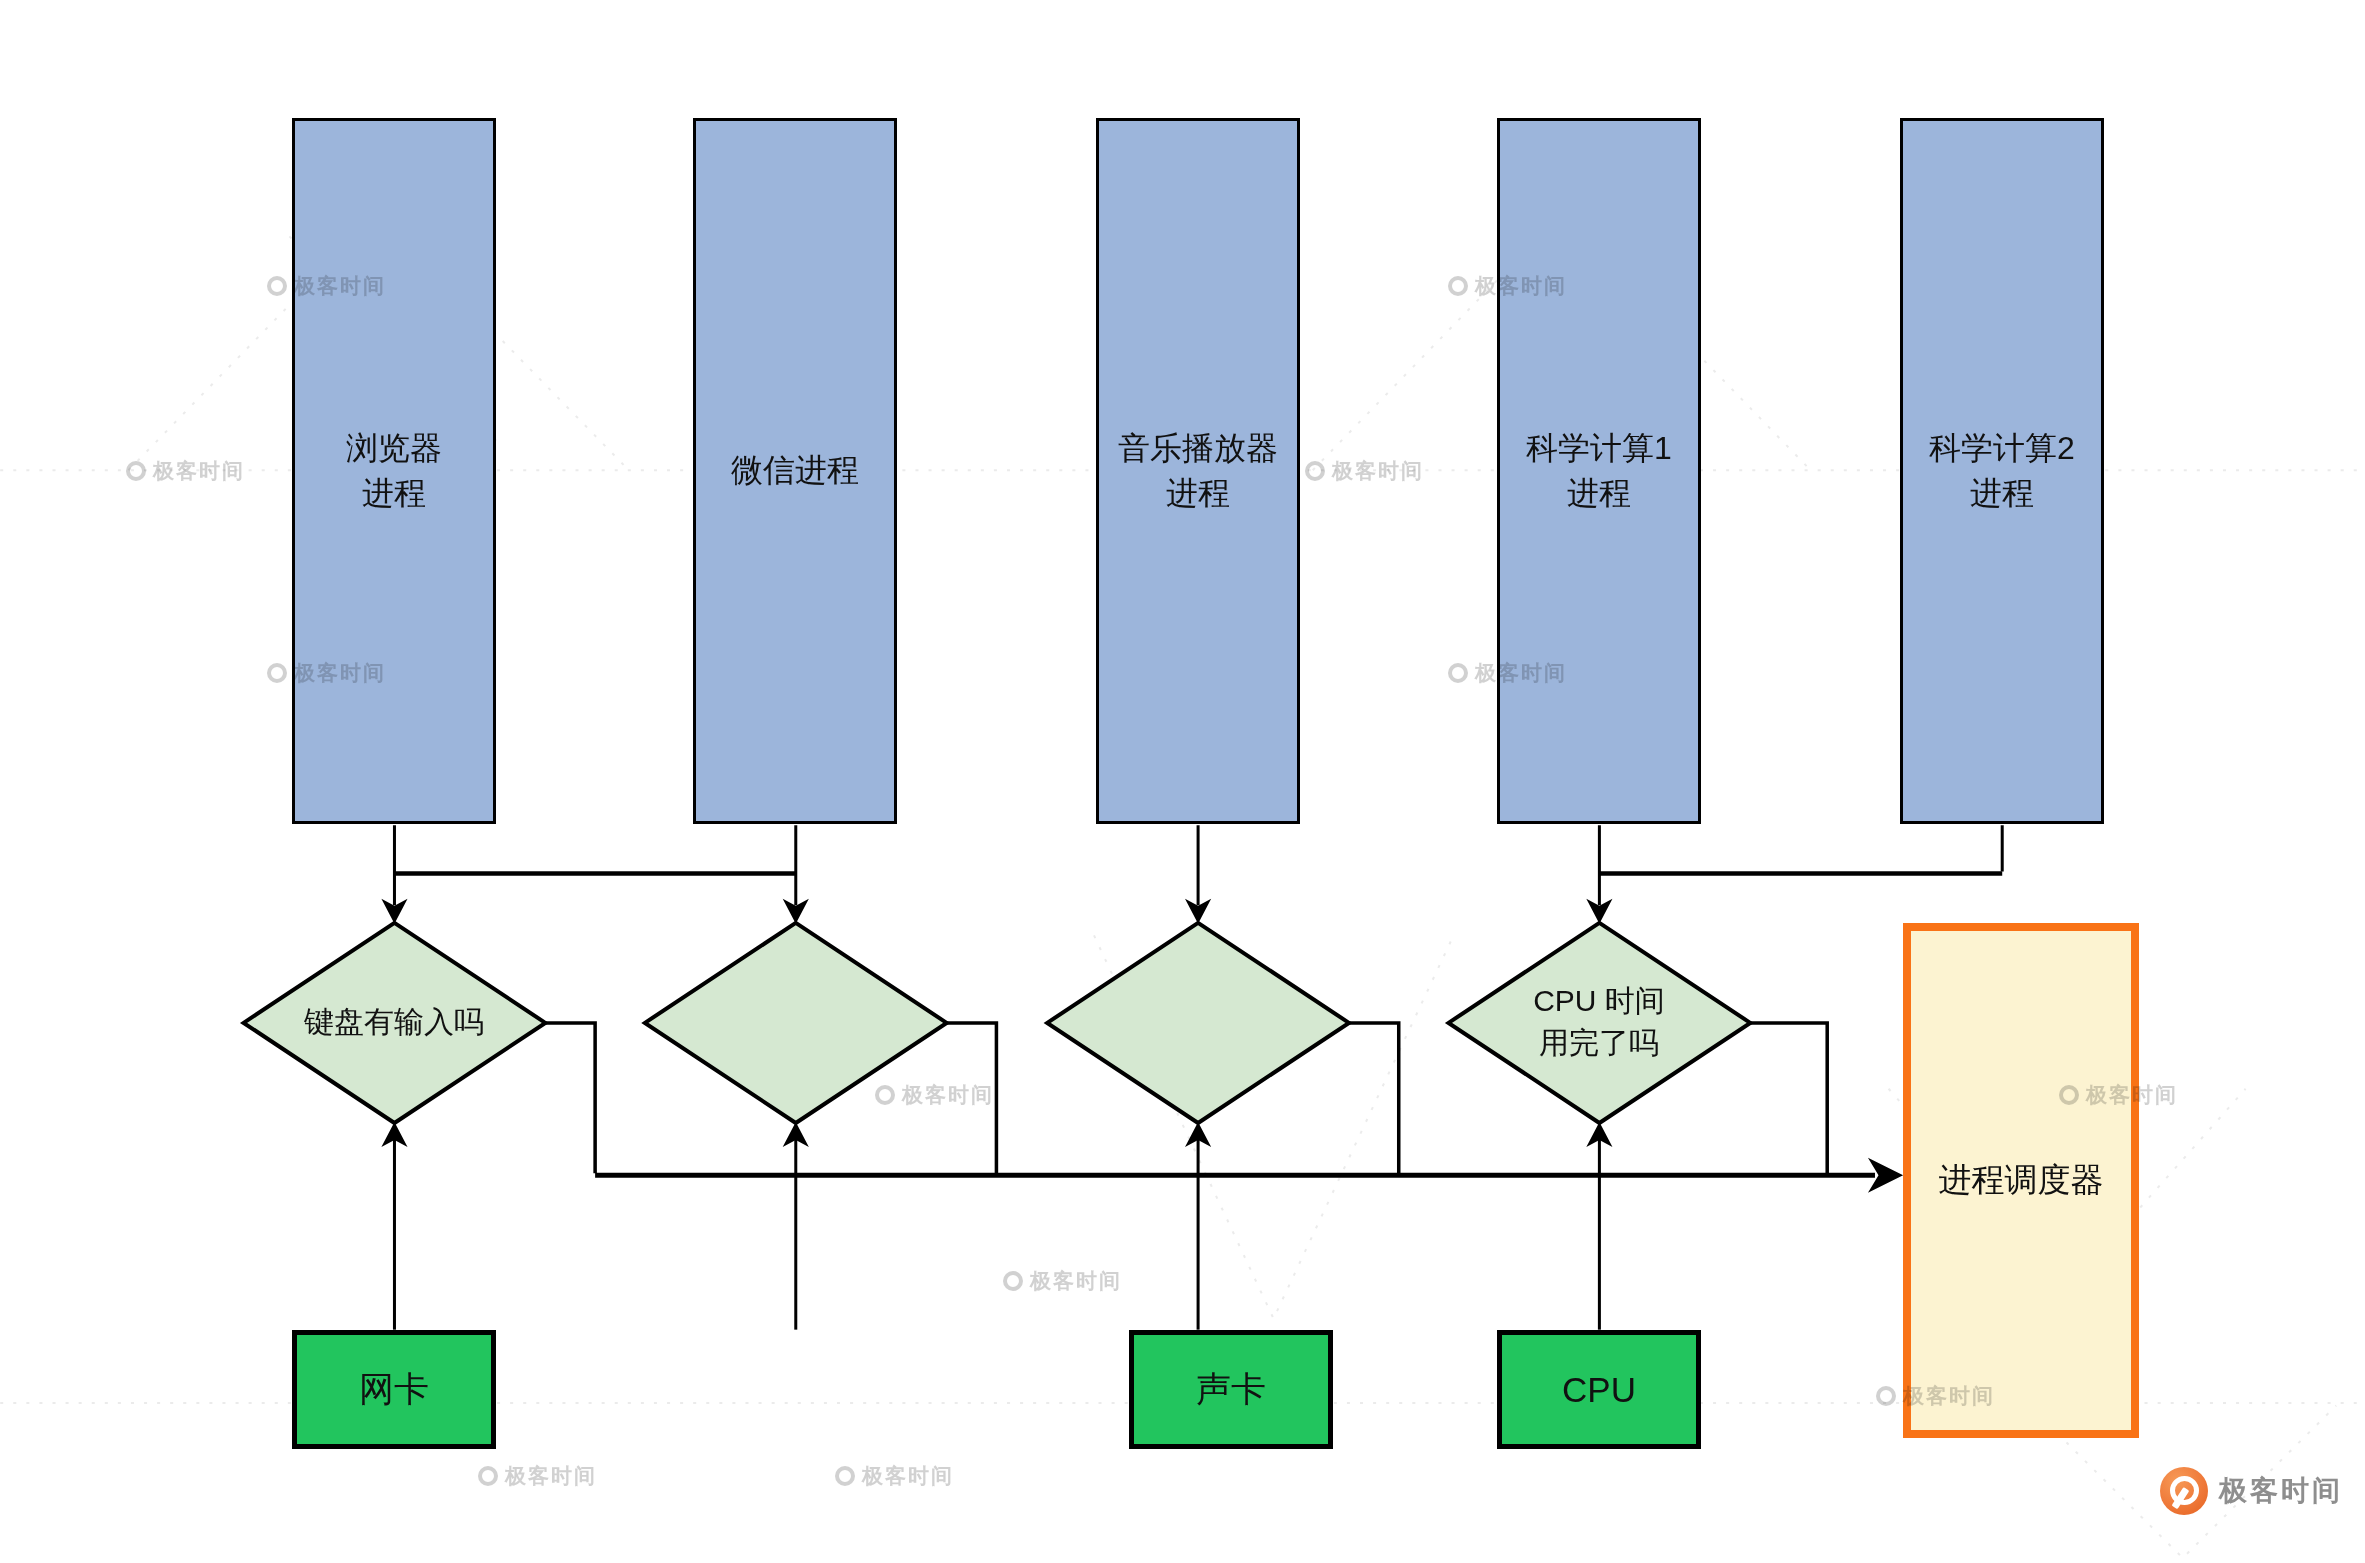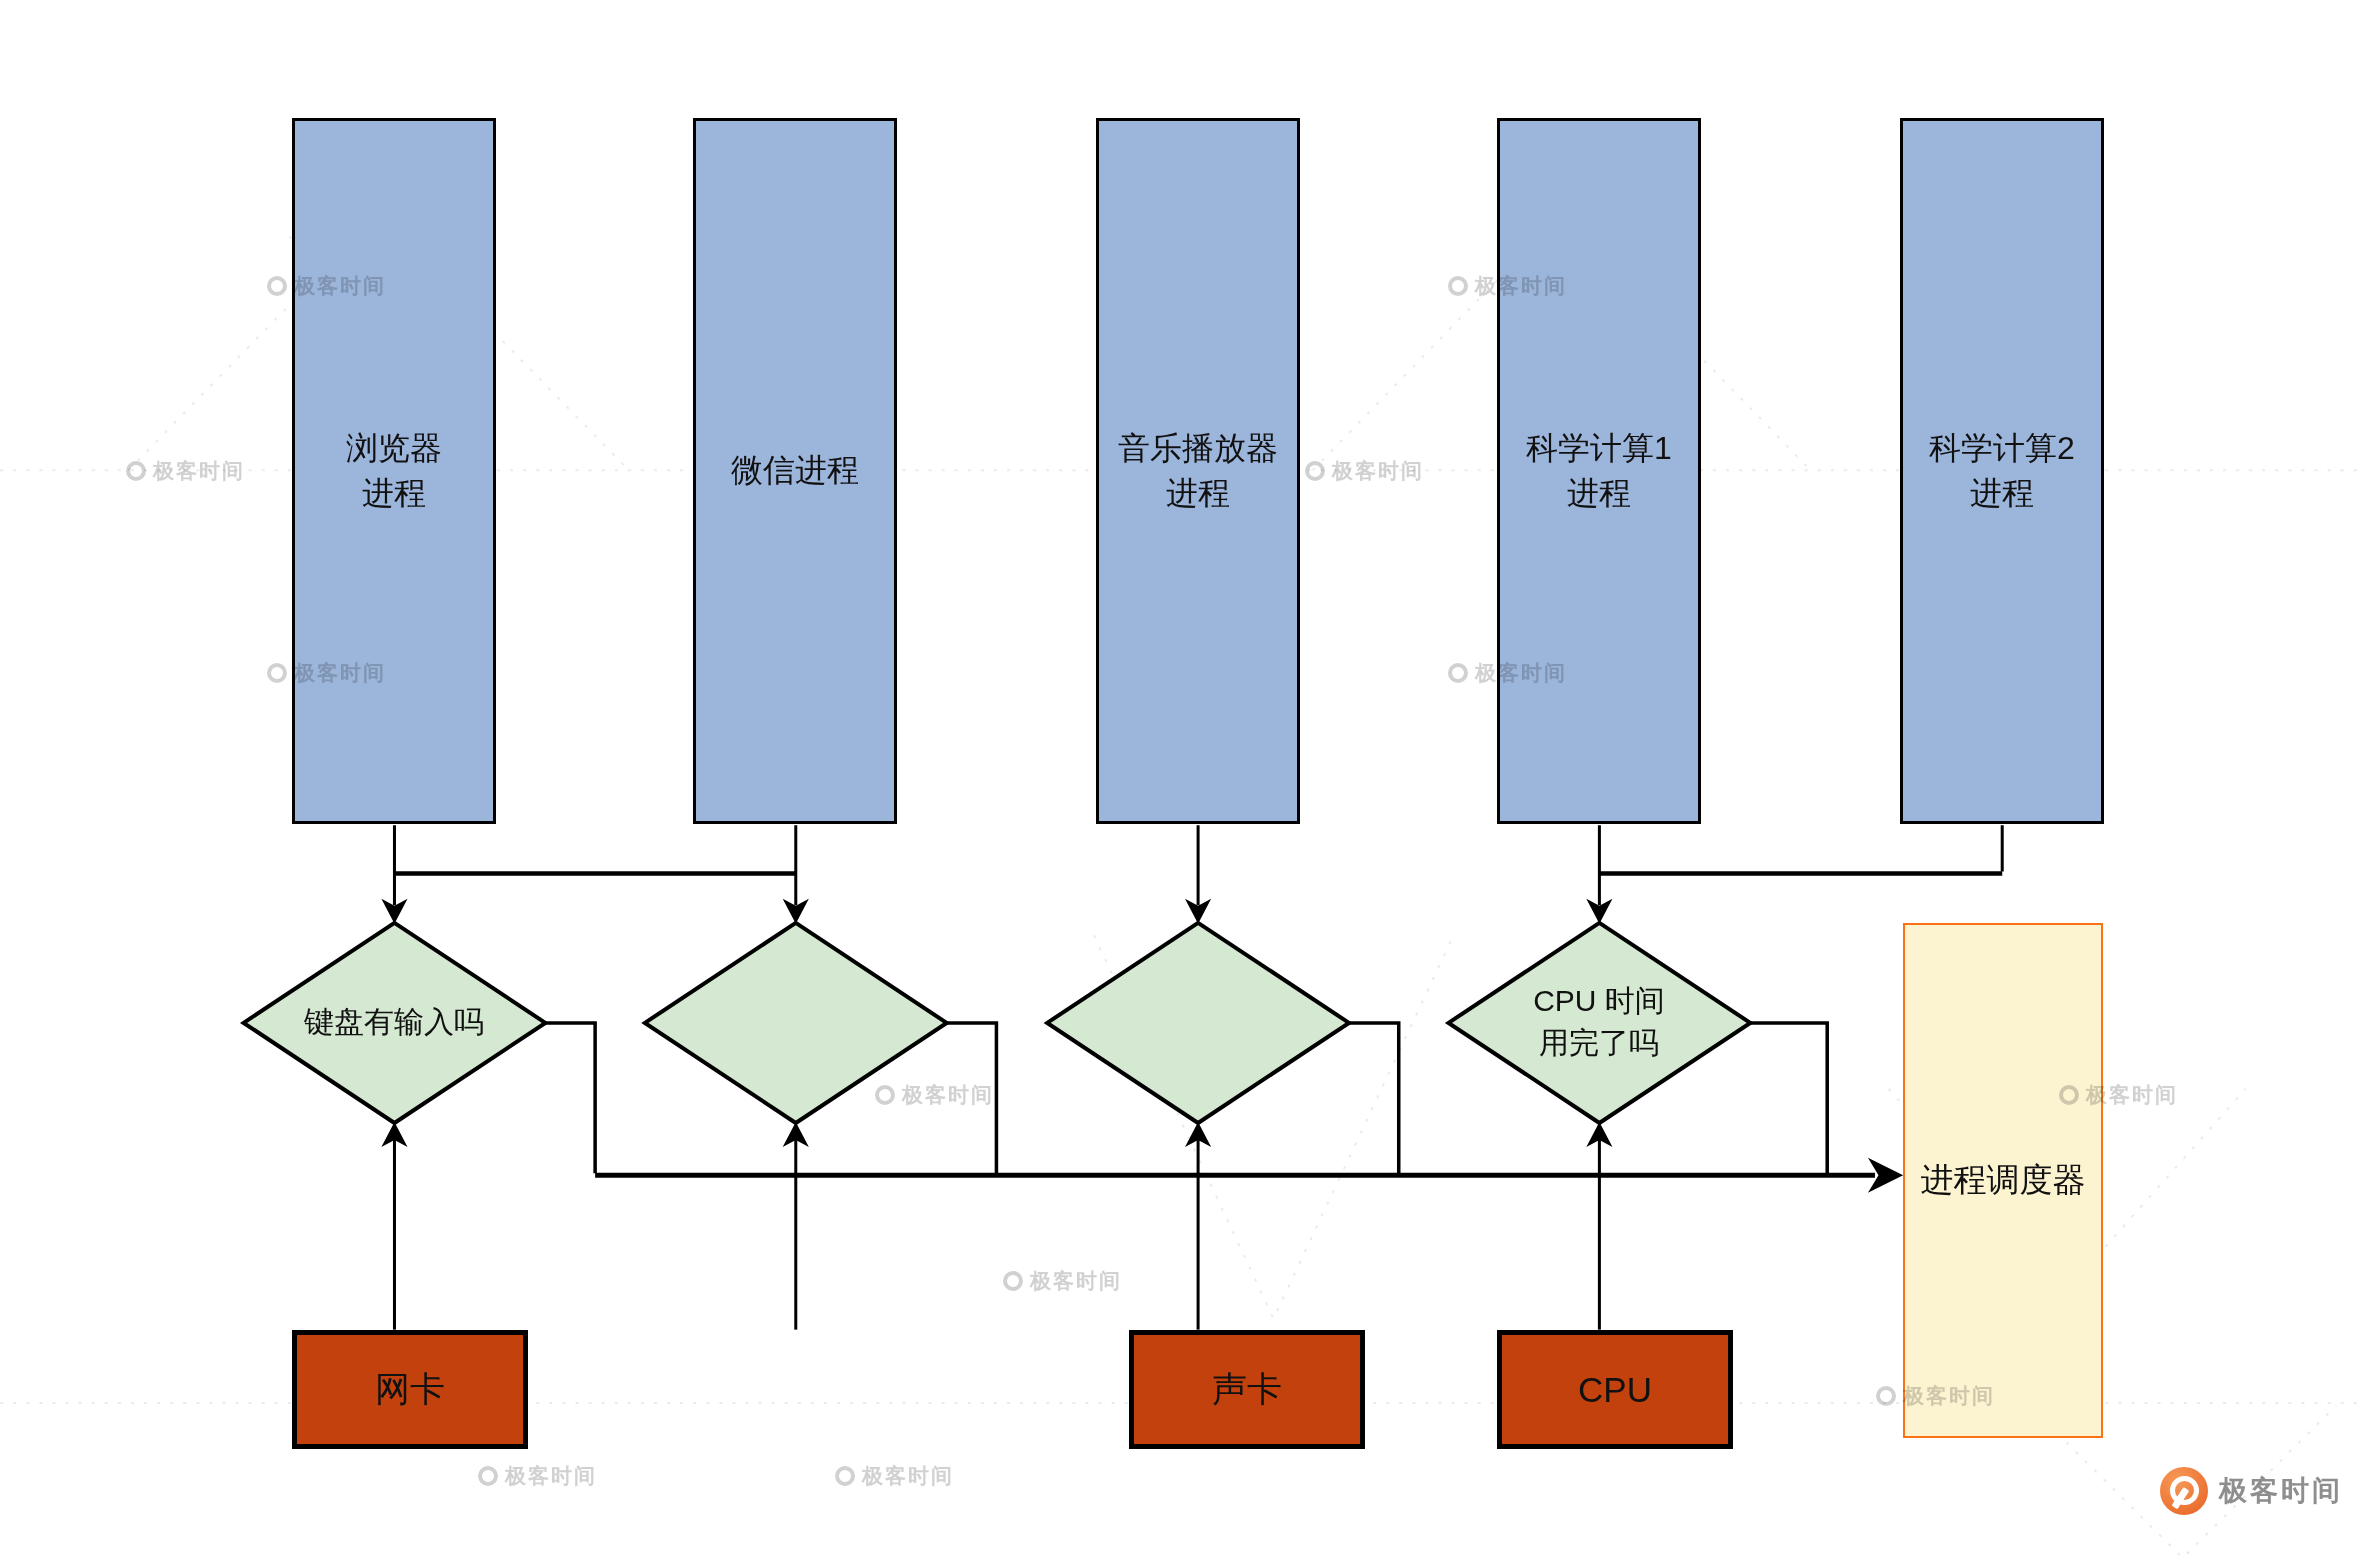--- a/index.html
+++ b/index.html
@@ -12,25 +12,25 @@
 
   .node{
     position:absolute;box-sizing:border-box;display:flex;align-items:center;justify-content:center;
     text-align:center;white-space:pre-line;z-index:2;
   }
   .pbox{
     top:118px;height:706px;width:204px;background:#9CB5DB;border:3.5px solid #000;
     font-size:32px;line-height:1.42;font-weight:500;
   }
   .dev{
-    top:1330px;height:119px;width:236px;background:#c2410c;border:5px solid #000;
+    top:1330px;height:119px;width:204px;background:#22c55e;border:5px solid #000;
     font-size:35px;font-weight:500;
   }
   .sched{
-    left:1903px;top:923px;width:200px;height:515px;background:#FCF3D1;border:2px solid #f97316;
+    left:1903px;top:923px;width:236px;height:515px;background:#FCF3D1;border:8px solid #f97316;
     font-size:33px;font-weight:500;
   }
   .dlabel{
     position:absolute;width:282px;height:191px;z-index:3;background:transparent;
     display:flex;align-items:center;justify-content:center;text-align:center;
     font-size:30px;line-height:1.4;font-weight:500;white-space:pre-line;
   }
 
   
   .wm{

